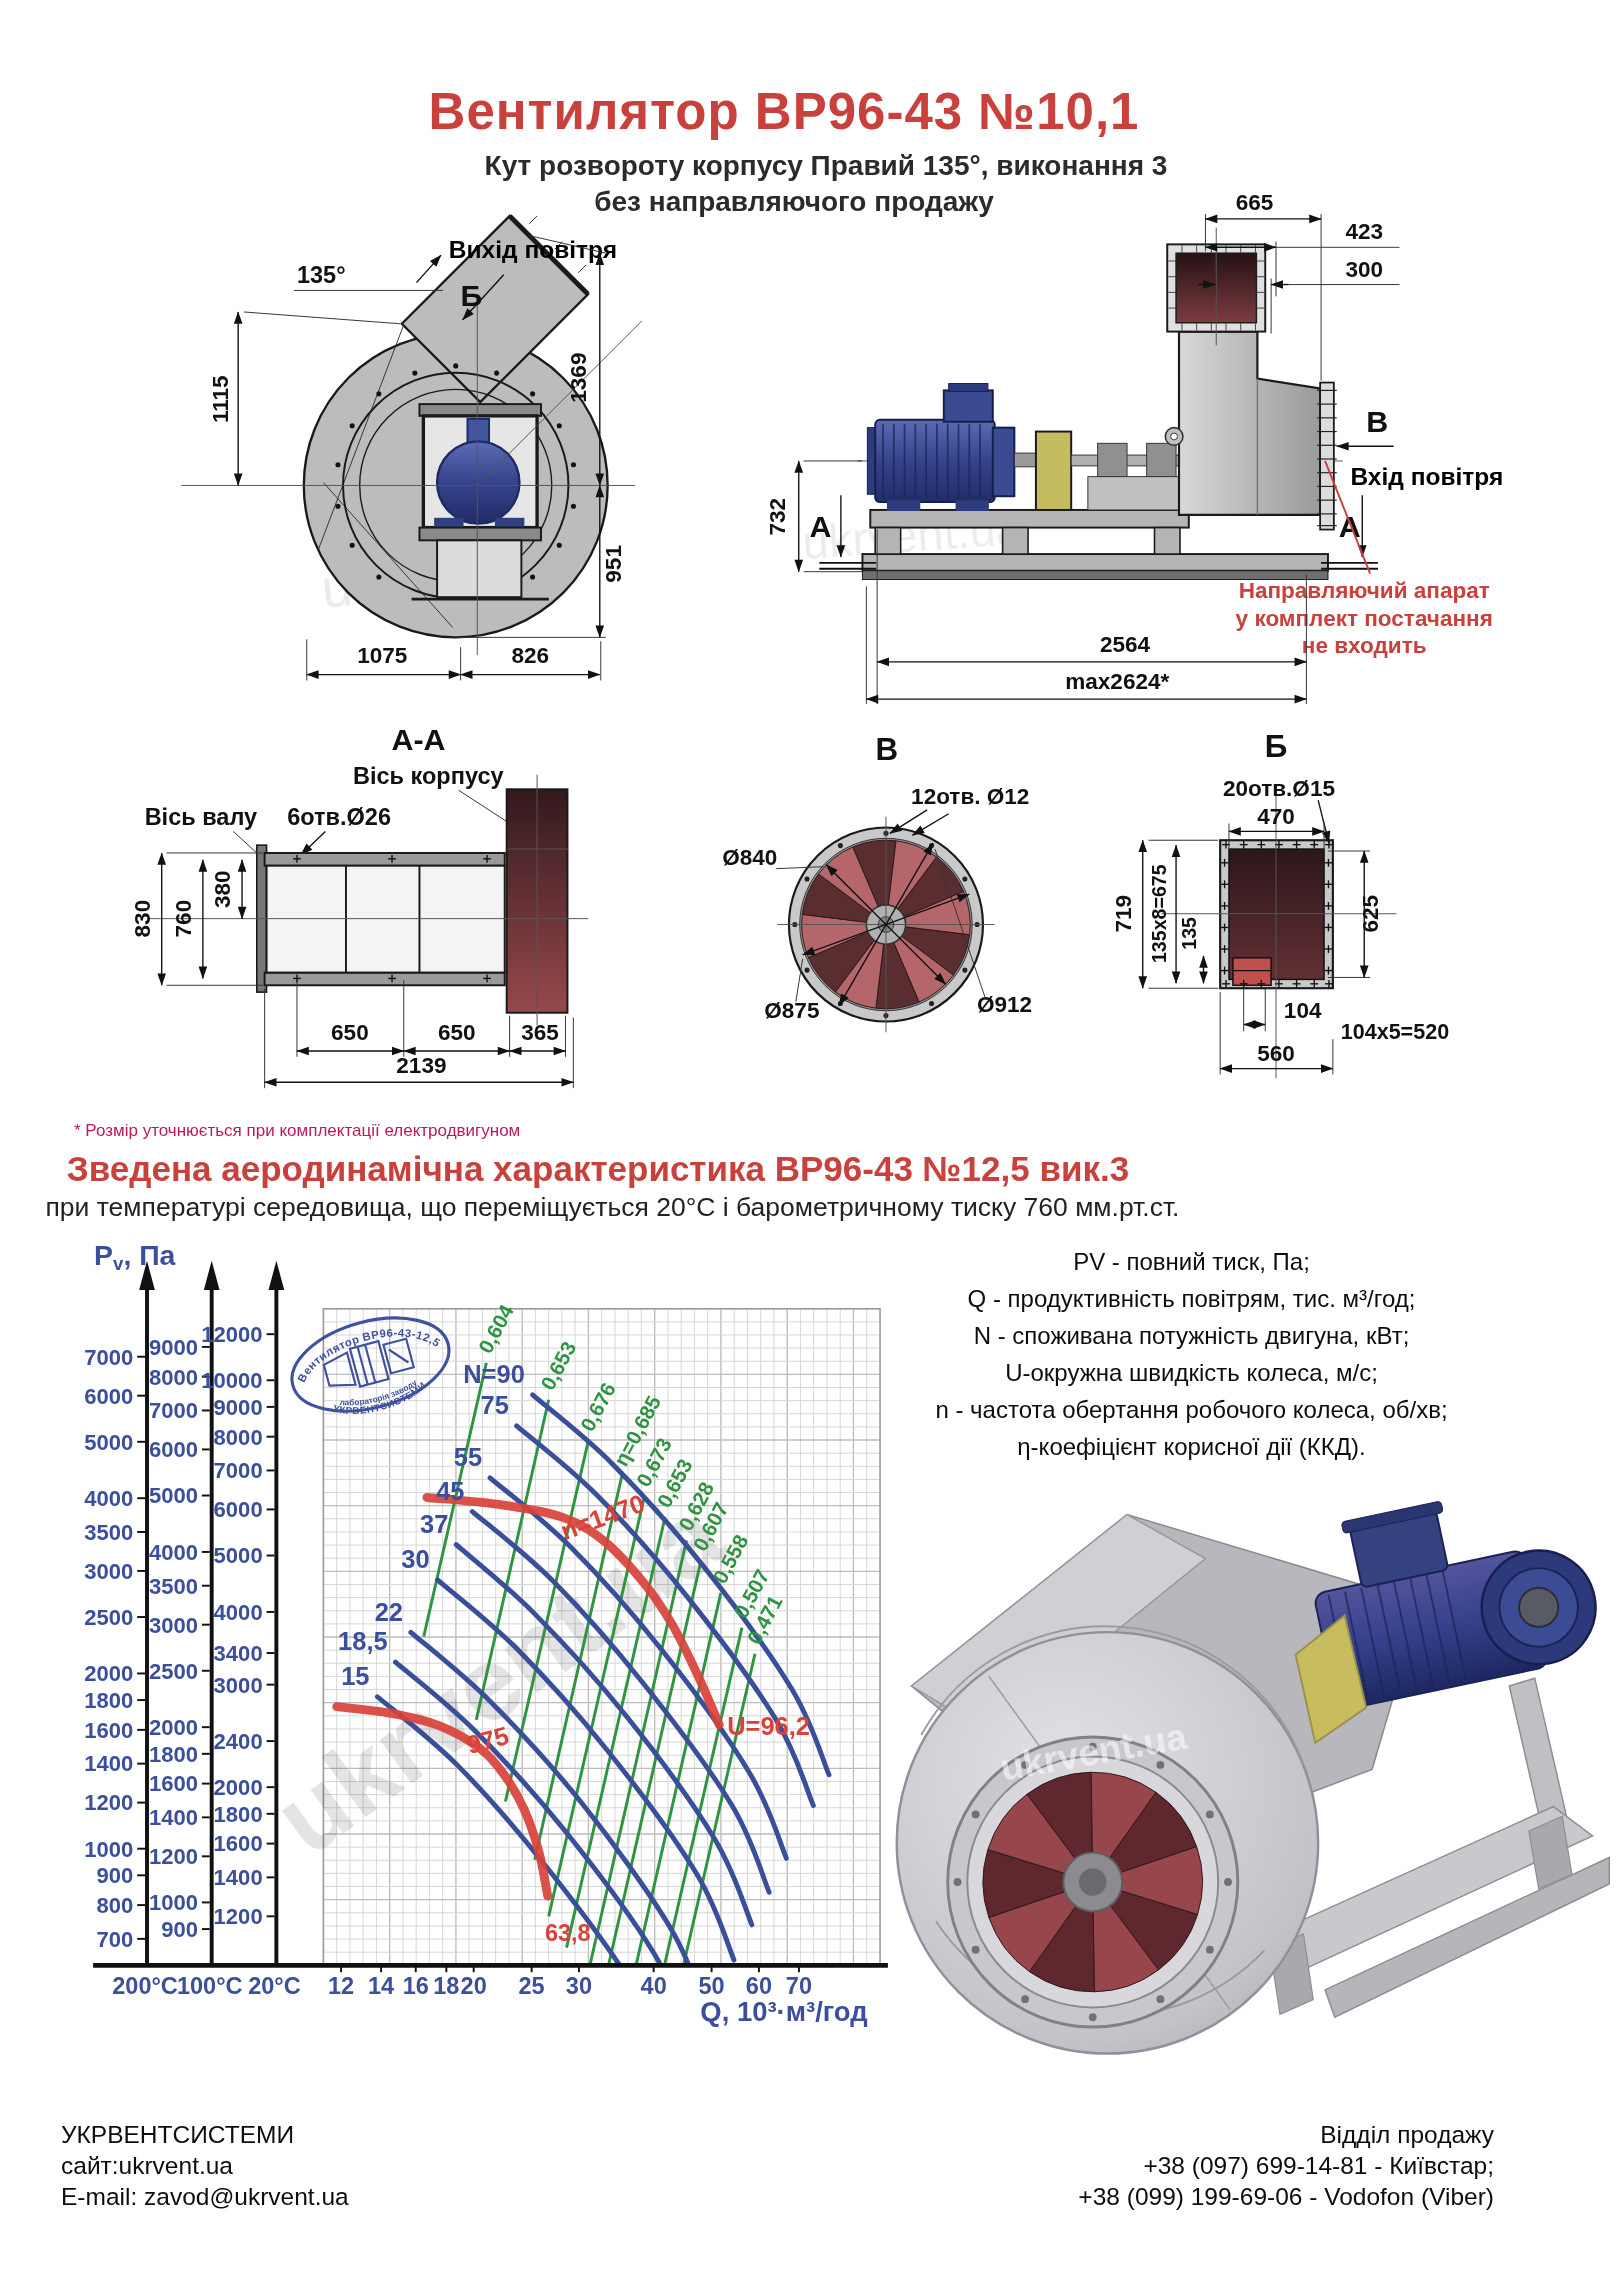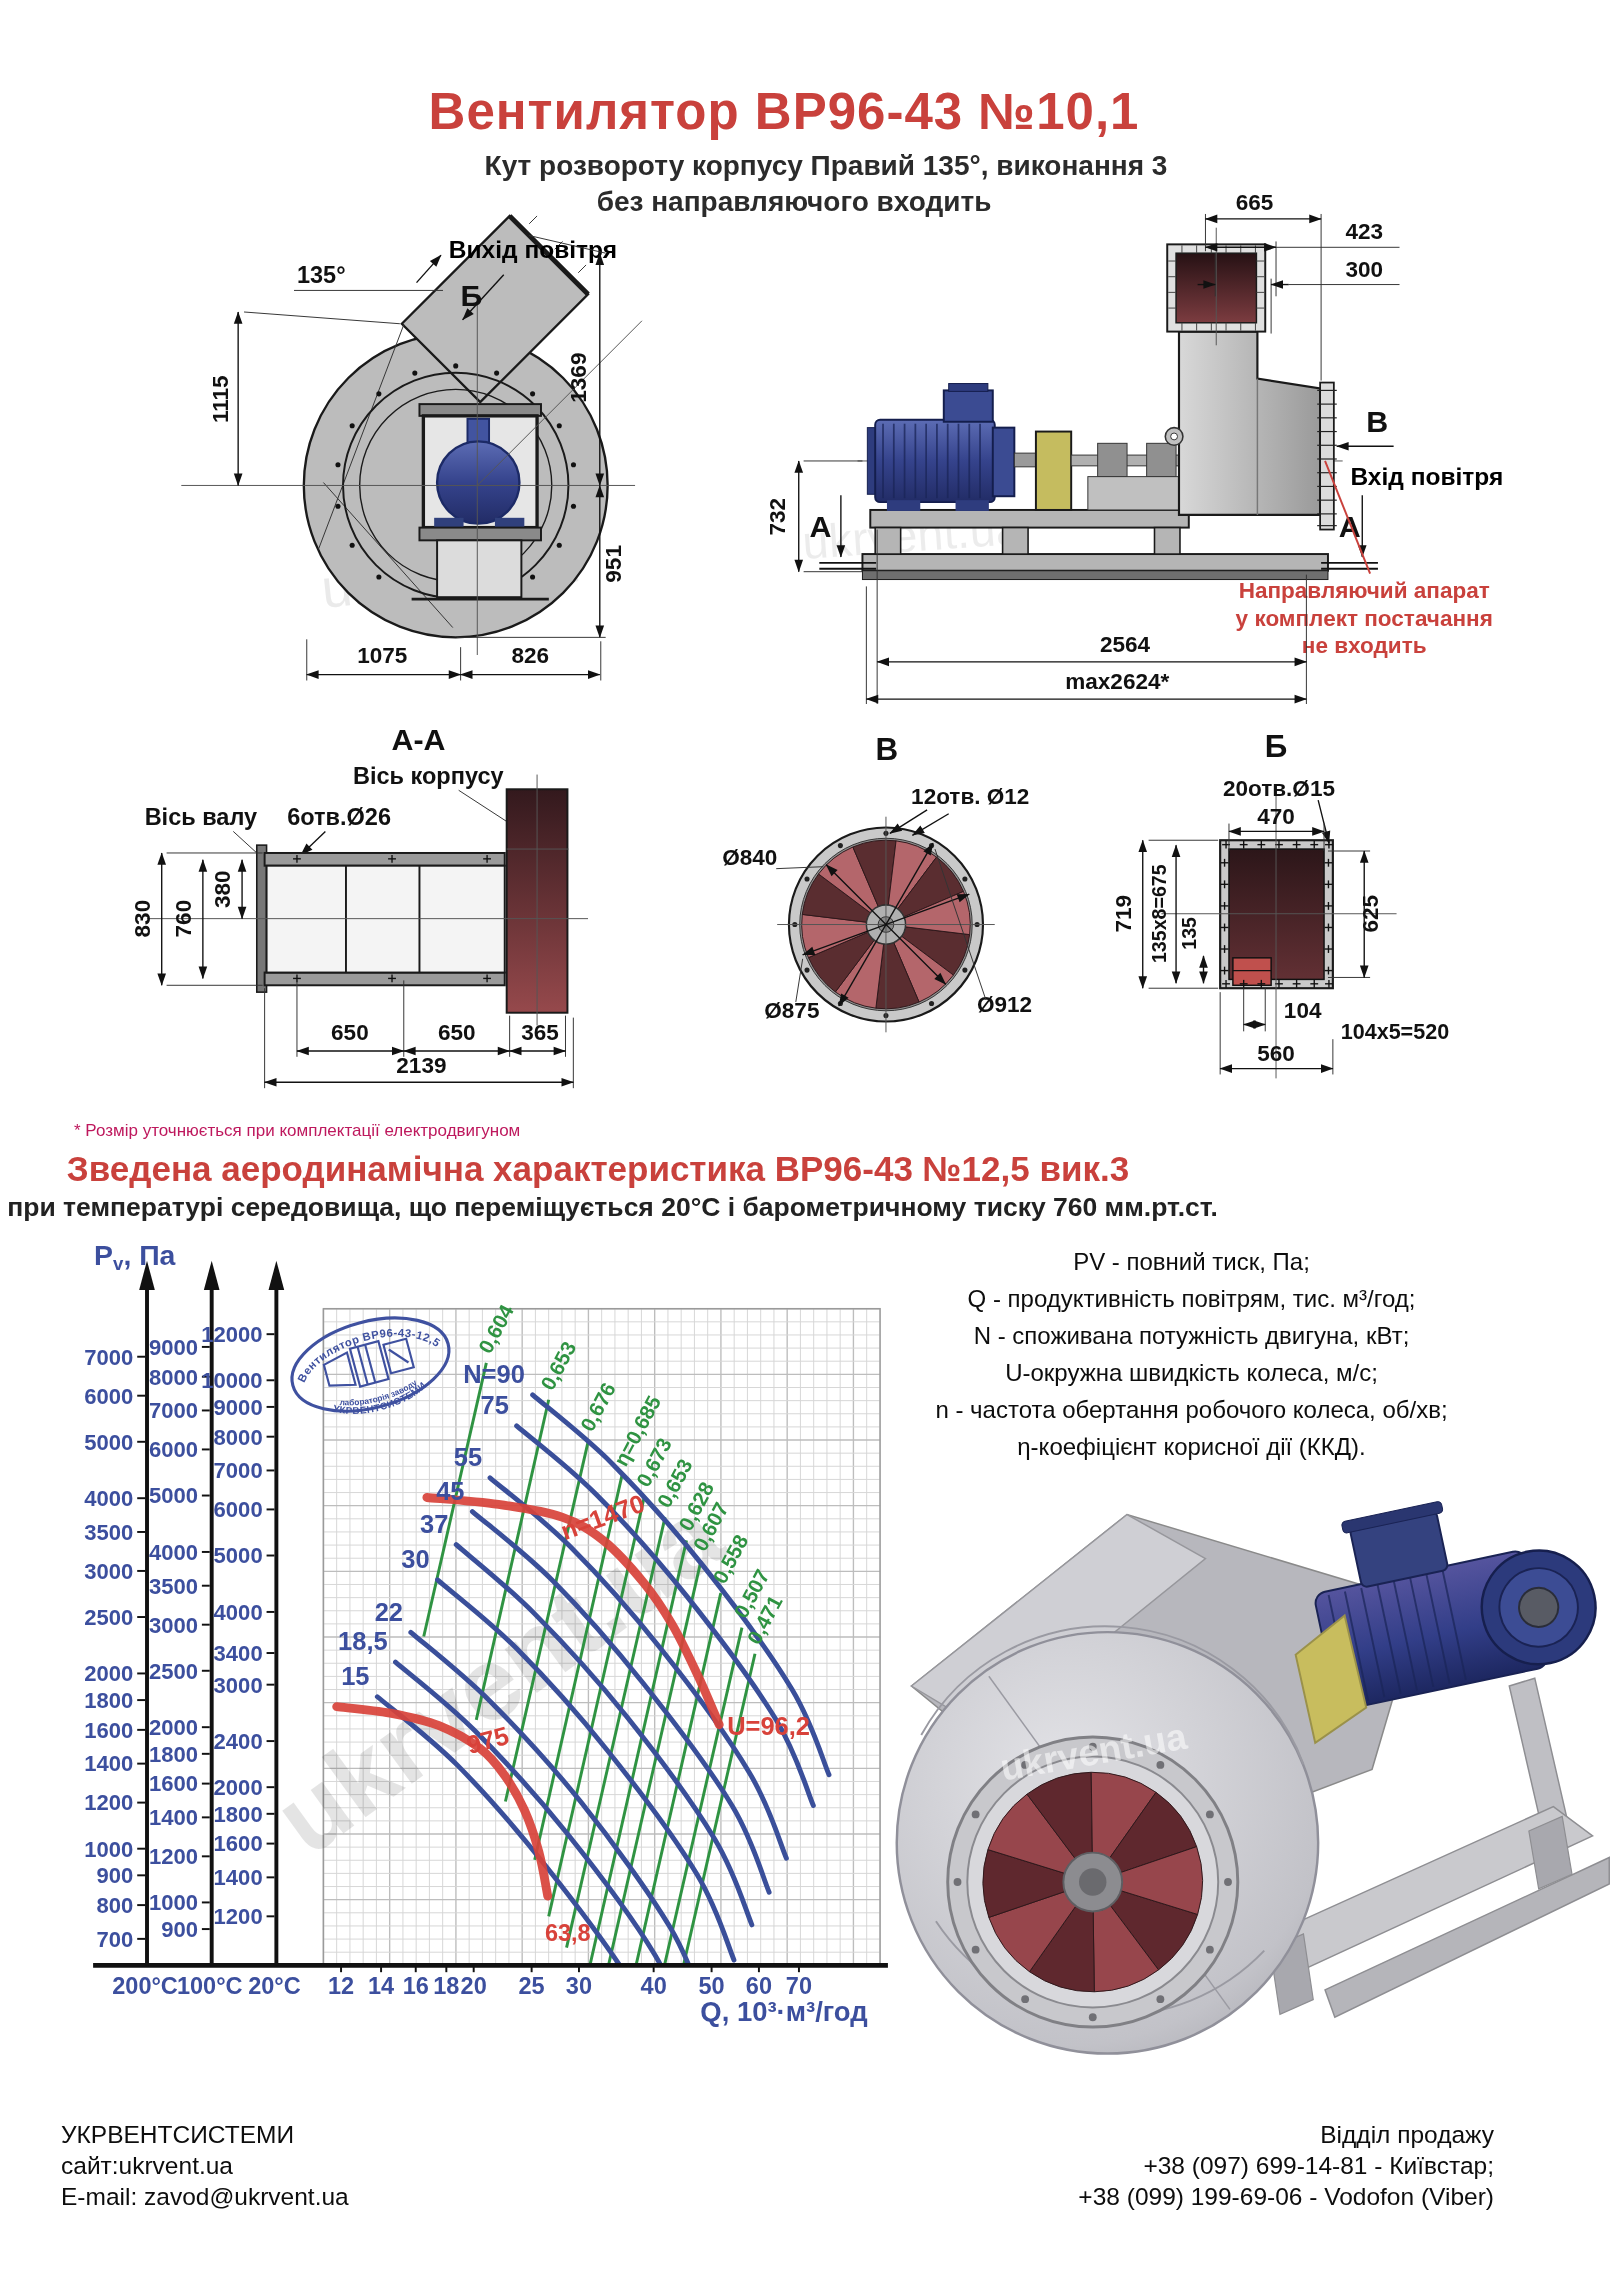--- a/index.html
+++ b/index.html
@@ -4,41 +4,41 @@
 <style>
   html,body{margin:0;padding:0;background:#9a9a9a;}
   .page{position:relative;width:1621px;height:2293px;background:#ffffff;margin:0 auto;overflow:hidden;
         font-family:"Liberation Sans",sans-serif;color:#111;}
   .abs{position:absolute;}
   .title{left:0;top:82px;width:1568px;text-align:center;font-size:51px;font-weight:bold;color:#c9413c;letter-spacing:1px;}
   .sub1{left:0;top:150px;width:1588px;text-align:center;font-size:28px;font-weight:bold;color:#2b2b2b;margin-left:32px;}
   .sub2{left:0;top:186px;width:1588px;text-align:center;font-size:28px;font-weight:bold;color:#2b2b2b;}
   .note{left:74px;top:1121px;font-size:17px;color:#be185d;}
   .h2red{left:0;top:1149px;width:1196px;text-align:center;font-size:35px;font-weight:bold;color:#c9413c;}
-  .h2sub{left:0;top:1192px;width:1225px;text-align:center;font-size:26.5px;font-weight:bold;color:#222;}
+  .h2sub{left:0;top:1192px;width:1225px;text-align:center;font-size:26.5px;font-weight:normal;color:#222;}
   .legend{left:868px;top:1243px;width:647px;font-size:24px;line-height:37px;color:#0d0d0d;text-align:center;}
   .footer-l{left:61px;top:2119px;font-size:24.5px;line-height:31px;color:#0d0d0d;}
   .footer-r{left:837px;top:2119px;width:657px;text-align:right;font-size:24.5px;line-height:31px;color:#0d0d0d;}
   svg text{font-family:"Liberation Sans",sans-serif;}
   .dt{font-size:23px;font-weight:bold;fill:#111;}
   .lb{font-size:24px;font-weight:bold;fill:#111;}
   .big{font-size:31px;font-weight:bold;fill:#111;}
   .dim{stroke:#111;stroke-width:1.4;fill:none;}
   .ext{stroke:#333;stroke-width:1;fill:none;}
   .cl{stroke:#555;stroke-width:1;fill:none;}
   .red{fill:#c9413c;font-weight:bold;}
 </style>
 </head>
 <body>
 
 <div class="page">
 
   <div class="abs title">Вентилятор  ВР96-43 №10,1</div>
   <div class="abs sub1">Кут розвороту корпусу Правий 135°, виконання 3</div>
-  <div class="abs sub2">без направляючого входить</div>
+  <div class="abs sub2">без направляючого продажу</div>
   <div class="abs note">* Розмір уточнюється при комплектації електродвигуном</div>
   <div class="abs h2red">Зведена аеродинамічна характеристика ВР96-43 №12,5 вик.3</div>
   <div class="abs h2sub">при температурі середовища, що переміщується 20°С і барометричному тиску 760 мм.рт.ст.</div>
   <div class="abs legend">
       <div>PV - повний тиск, Па;</div>
       <div>Q - продуктивність повітрям, тис. м³/год;</div>
       <div>N - споживана потужність двигуна, кВт;</div>
       <div>U-окружна швидкість колеса, м/с;</div>
       <div>n - частота обертання робочого колеса, об/хв;</div>
       <div>η-коефіцієнт корисної дії (ККД).</div>

